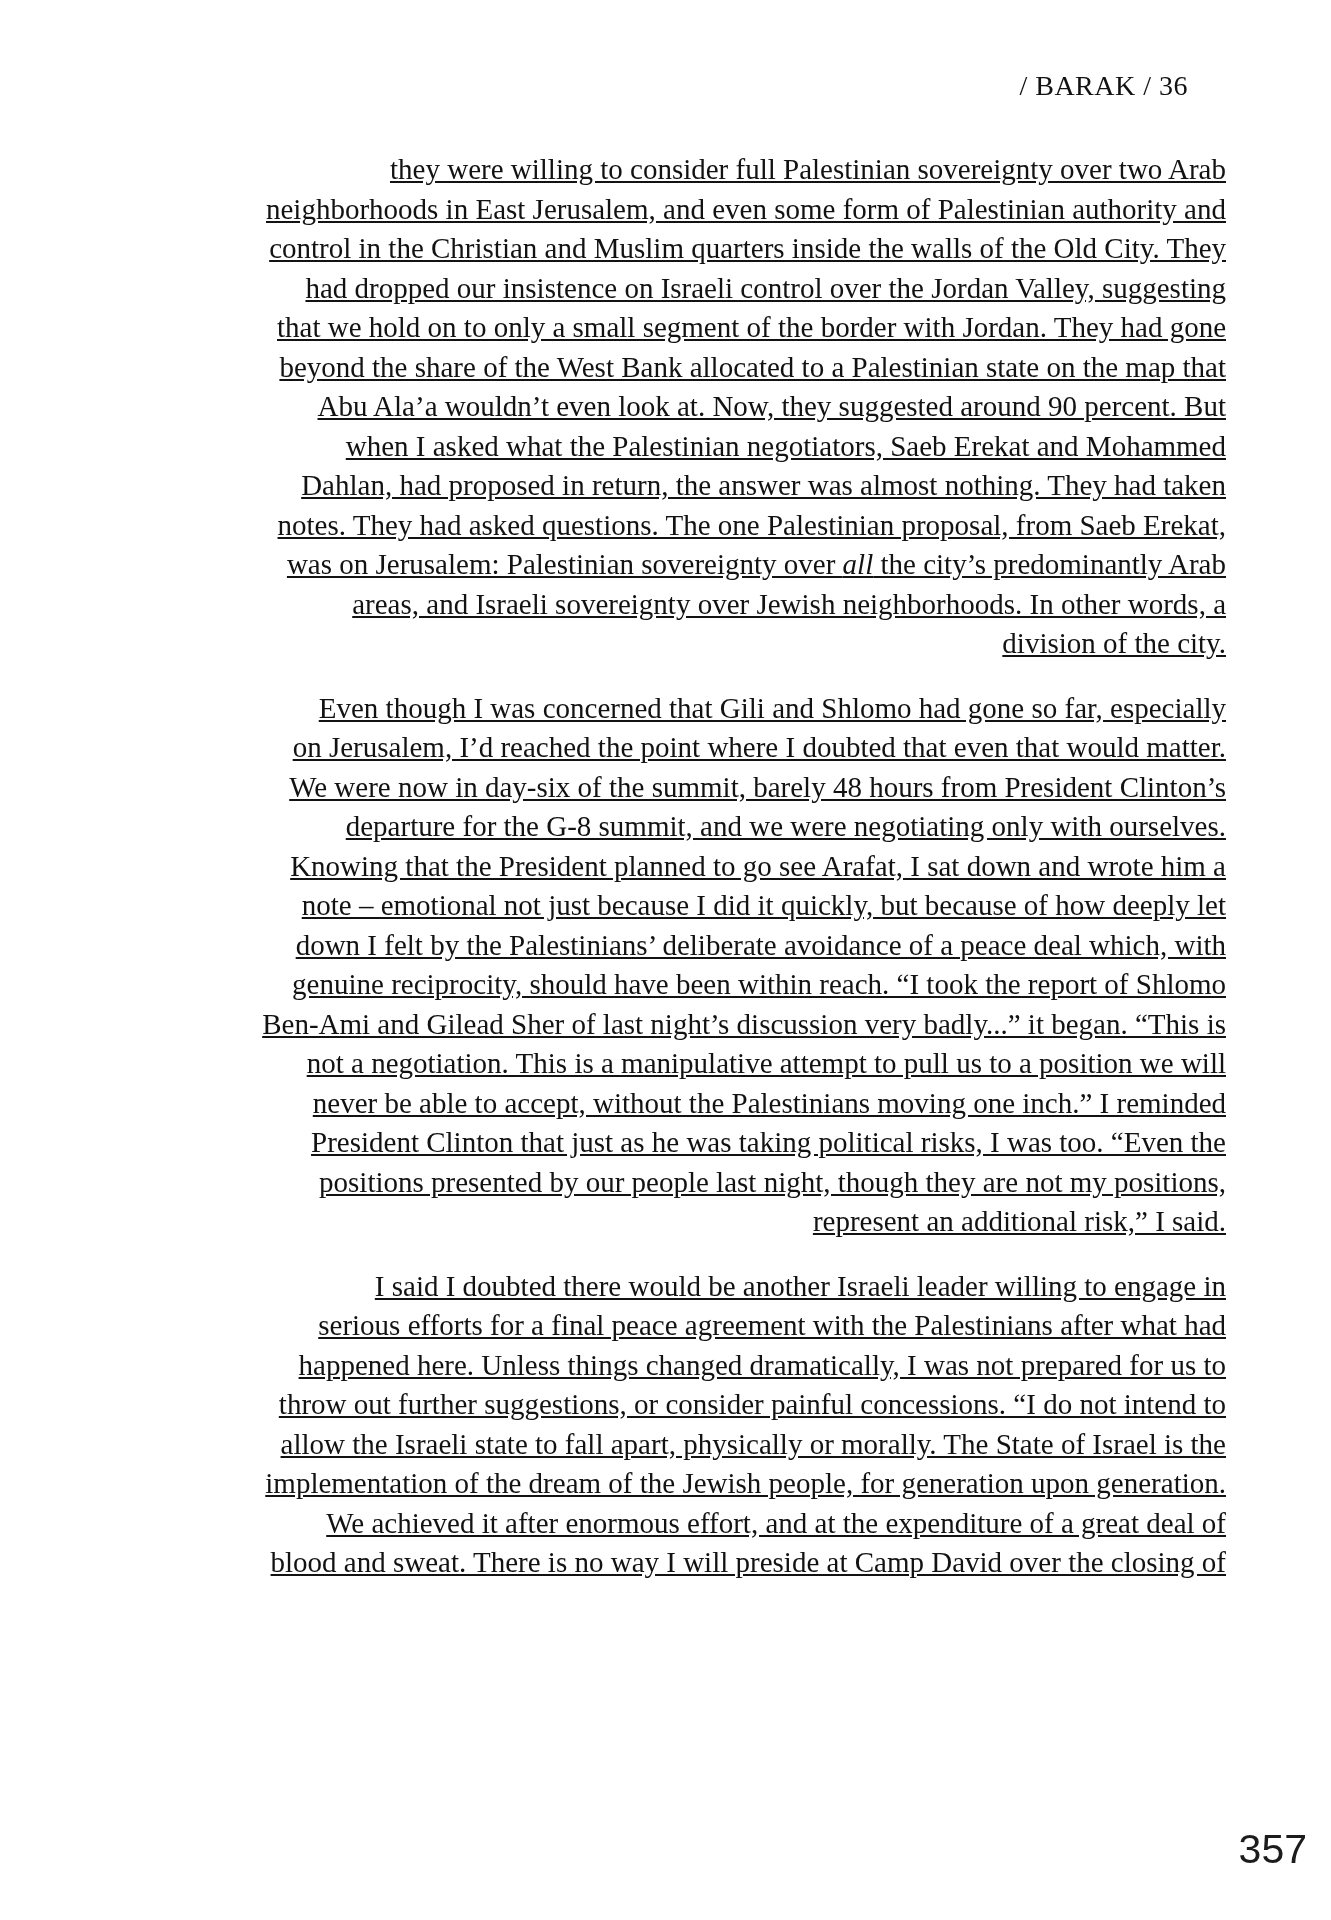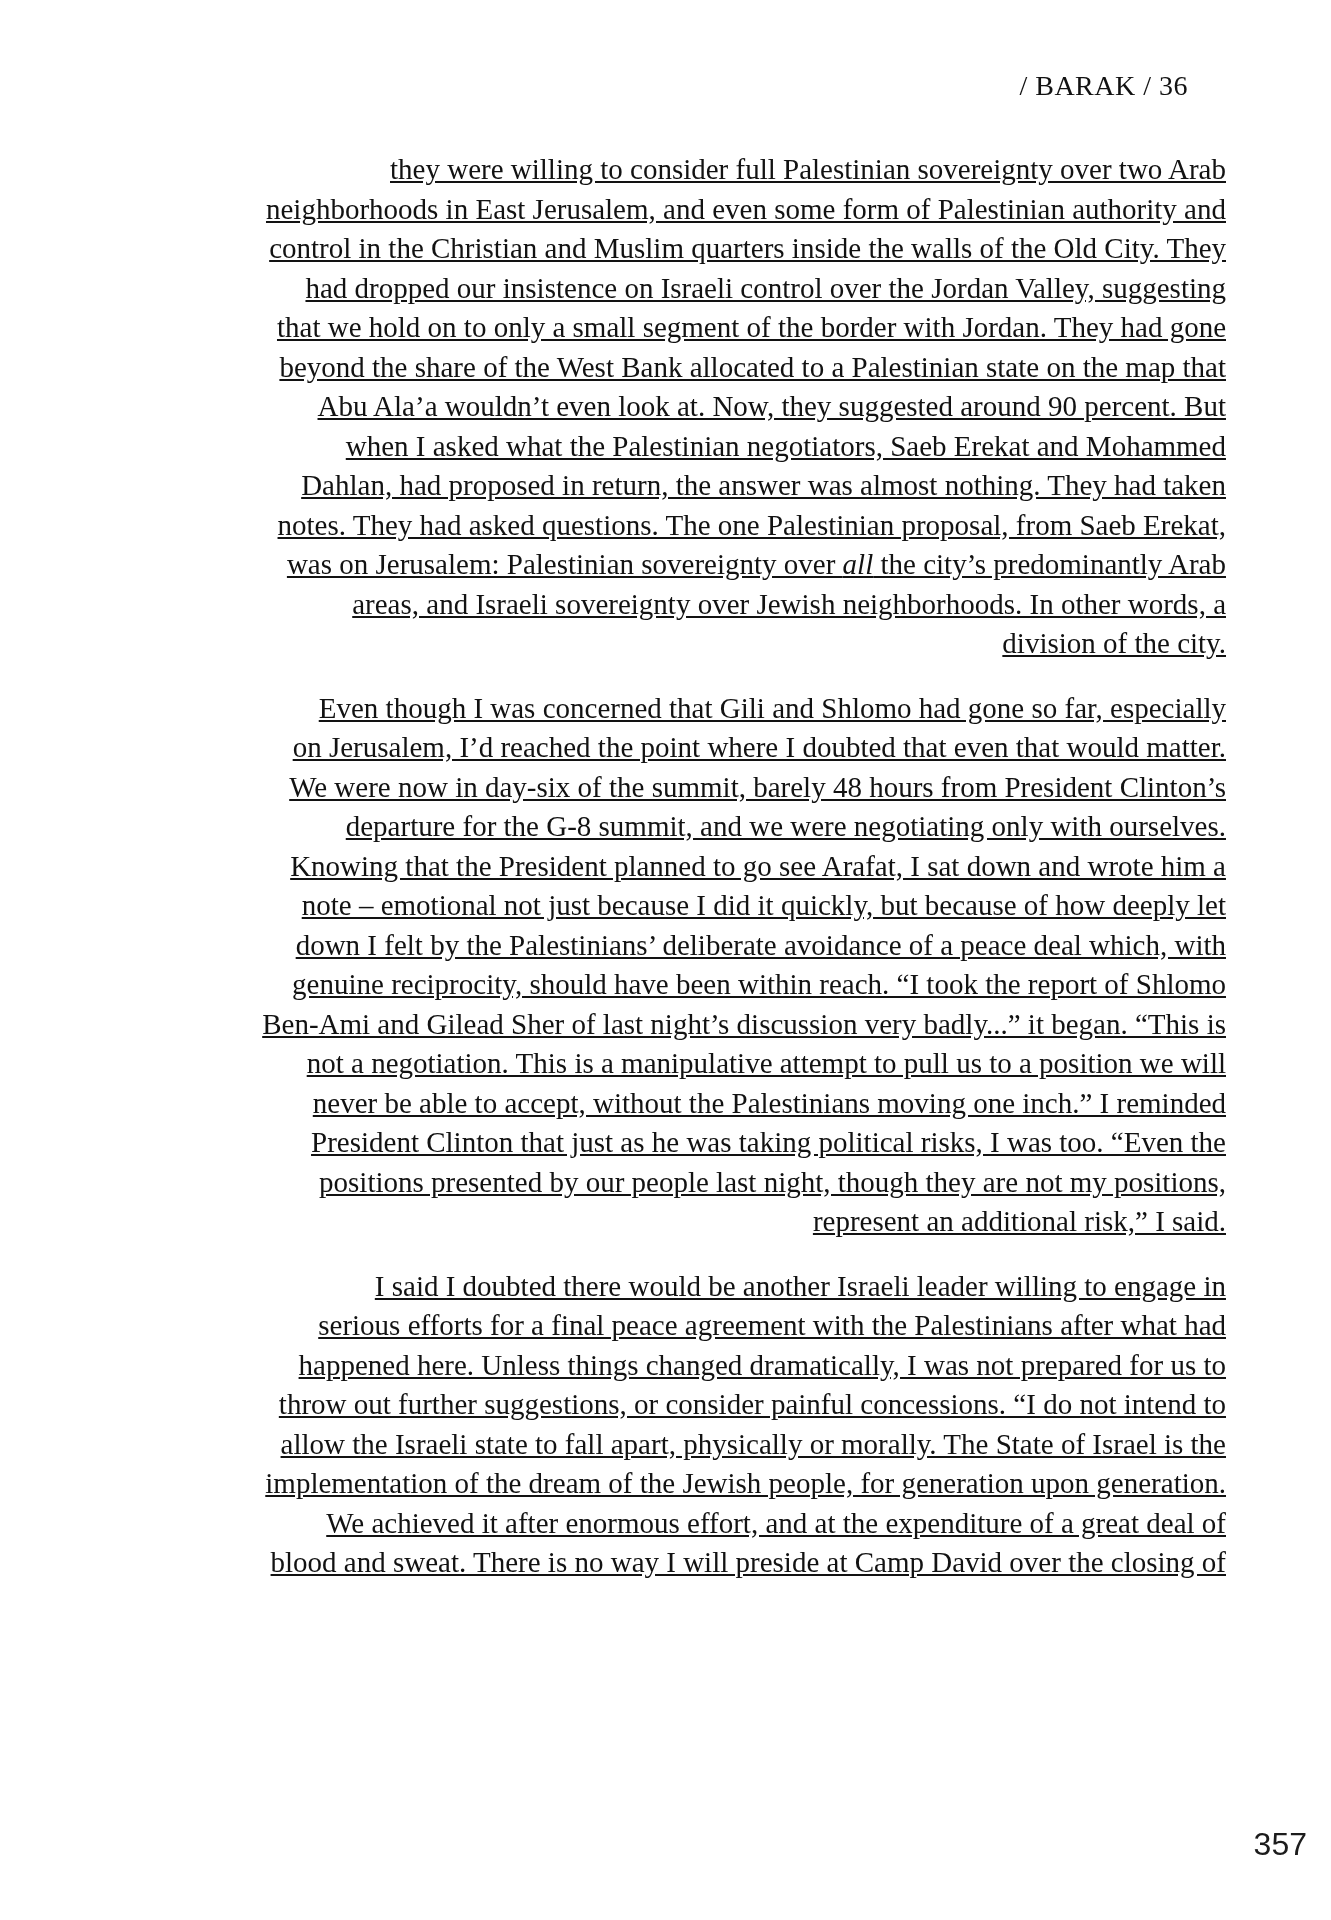--- a/index.html
+++ b/index.html
@@ -34,21 +34,21 @@
     text-align: right;
     text-decoration: underline;
   }
   .para.indent { text-indent: 34px; }
   .em { font-style: italic; margin-top: 32px; }
   .page-number {
     position: absolute;
     top: 1826px;
     right: 24px;
     font-family: "Liberation Sans", sans-serif;
-    font-size: 32px;
+    font-size: 41px;
     color: #1c1c1c;
     text-align: right;
   }
   .bates-number {
     position: absolute;
     top: 1914px;
     right: 5px;
     font-family: "Liberation Sans", sans-serif;
     font-size: 28px;
     color: #ef4444;

